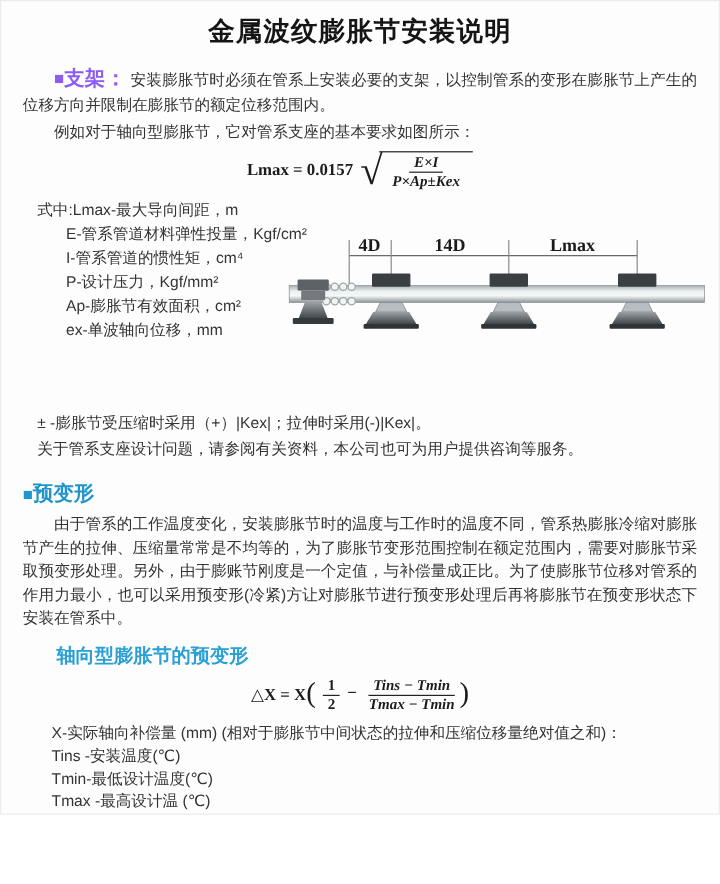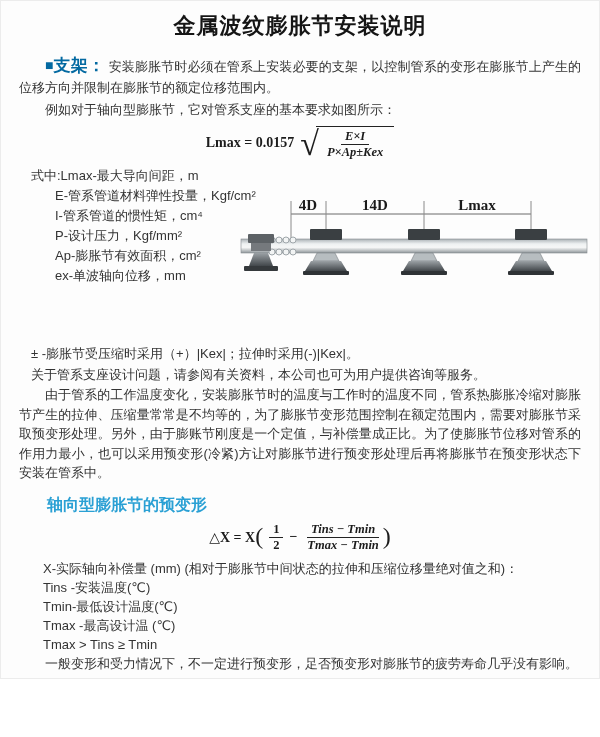--- a/index.html
+++ b/index.html
@@ -23,21 +23,21 @@
   .doc-title{
     margin:10px 0 14px;
     text-align:center;
     font-size:22px;
     font-weight:bold;
     color:#151515;
     letter-spacing:1px;
   }
   
   .p-indent{ text-indent:2em; margin:0; line-height:21px; text-align:justify;}
-  .blue-inline-label{ color:#0369a1; font-weight:bold; font-size:17px; white-space:nowrap;}
+  .blue-inline-label{ color:#8b5cf6; font-weight:bold; font-size:17px; white-space:nowrap;}
   .blue-inline-label .sq{ font-size:14px; vertical-align:1px; }
   .example-line{ text-indent:2em; margin:2px 0 4px; line-height:20px;}
 
   
   .formula{
     display:flex; justify-content:center; align-items:center;
     font-family:"Liberation Serif","DejaVu Serif",serif;
     font-weight:bold; color:#1c1c1c; font-size:14px;
     margin:6px 0;
   }
@@ -163,20 +163,21 @@
         <polygon points="283,59 301,59 305,67 279,67" fill="#b7bdc0" stroke="#7b8084" stroke-width="0.6"></polygon>
         <polygon points="277,67 307,67 313,77 271,77" fill="url(#sg)"></polygon>
         <rect x="269" y="77" width="46" height="4" rx="1" fill="#2f3336"></rect>
       </g>
     </svg>
   </div>
 
   <div class="note-line">± -膨胀节受压缩时采用（+）|Kex|；拉伸时采用(-)|Kex|。</div>
   <div class="note-line">关于管系支座设计问题，请参阅有关资料，本公司也可为用户提供咨询等服务。</div>
 
+  <div class="blue-h2"><span class="sq">■</span><span>预变形</span></div>
   <p class="body-para">由于管系的工作温度变化，安装膨胀节时的温度与工作时的温度不同，管系热膨胀冷缩对膨胀节产生的拉伸、压缩量常常是不均等的，为了膨胀节变形范围控制在额定范围内，需要对膨胀节采取预变形处理。另外，由于膨账节刚度是一个定值，与补偿量成正比。为了使膨胀节位移对管系的作用力最小，也可以采用预变形(冷紧)方让对膨胀节进行预变形处理后再将膨胀节在预变形状态下安装在管系中。</p>
 
   <div class="blue-h3 h3-axial">轴向型膨胀节的预变形</div>
 
   <div class="formula">
     <span>△X = X</span>
     <span class="bigparen">(</span>
     <span class="gap"></span>
     <span class="frac">
       <span class="num">1</span>

